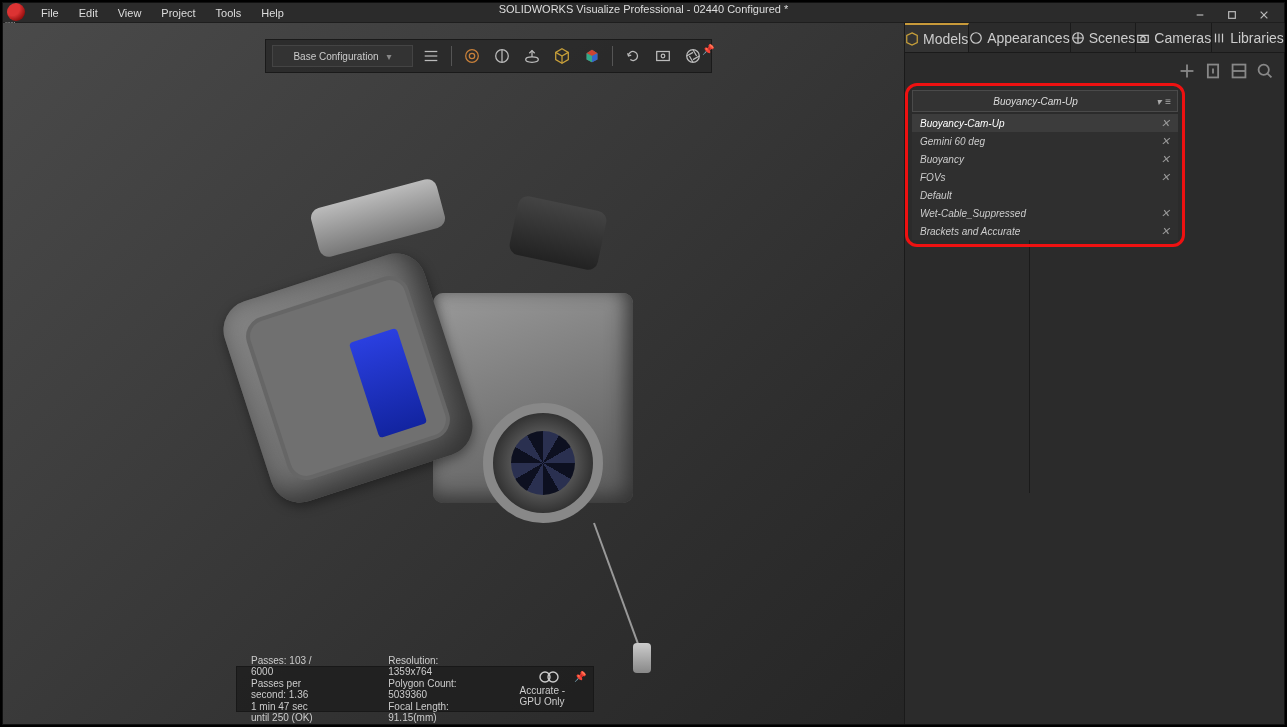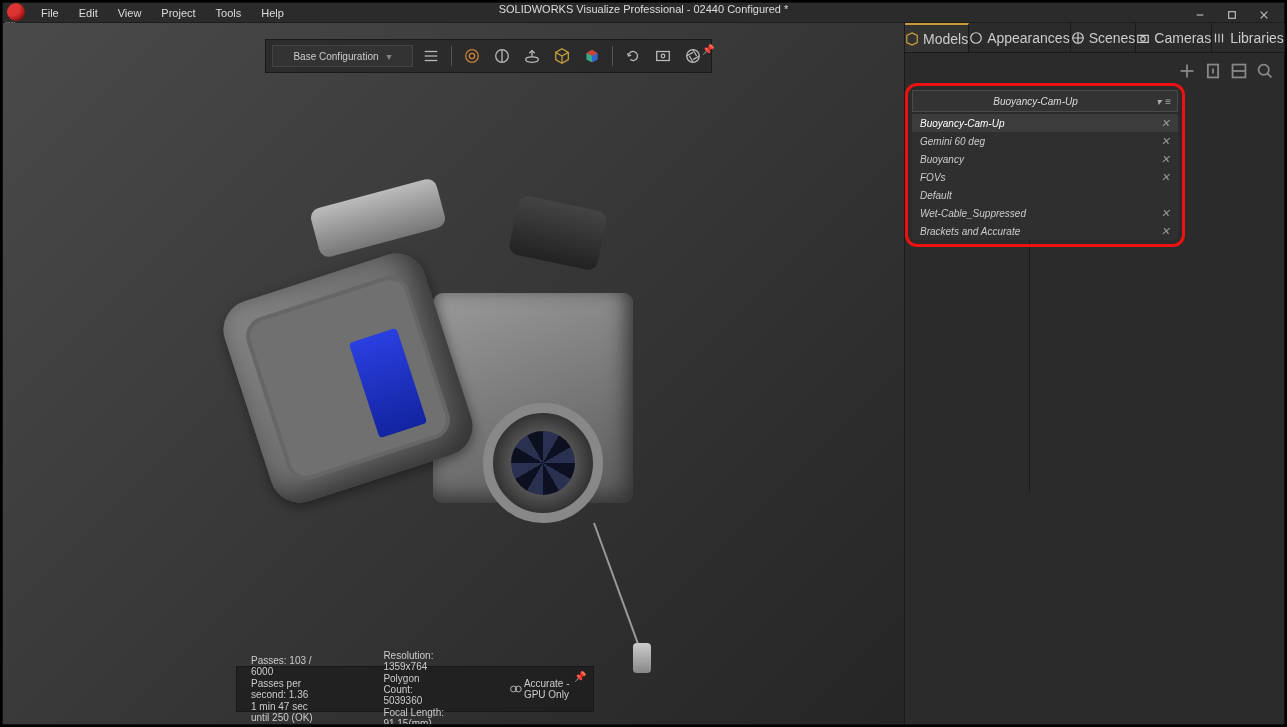--- a/index.html
+++ b/index.html
@@ -223,21 +223,21 @@
     background:rgba(30,30,30,0.85);
     border:1px solid #181818;
     display:flex;
     align-items:center;
     padding:4px 14px;
     gap:60px;
     font-size:10px;
     color:#ccc;
   }
   .statusbar .col { display:flex; flex-direction:column; gap:1px; }
-  .statusbar .accel { margin-left:auto; display:flex; align-items:center; gap:2px;}
+  .statusbar .accel { margin-left:auto; display:flex; flex-direction:column; align-items:center; gap:2px;}
   .statusbar-pin { position:absolute; top:4px; right:6px; color:#aaa; font-size:10px;}
   
   .right-panel {
     width:380px;
     background:#2b2b2b;
     border-left:1px solid #1a1a1a;
     display:flex;
     flex-direction:column;
     position:relative;
   }

